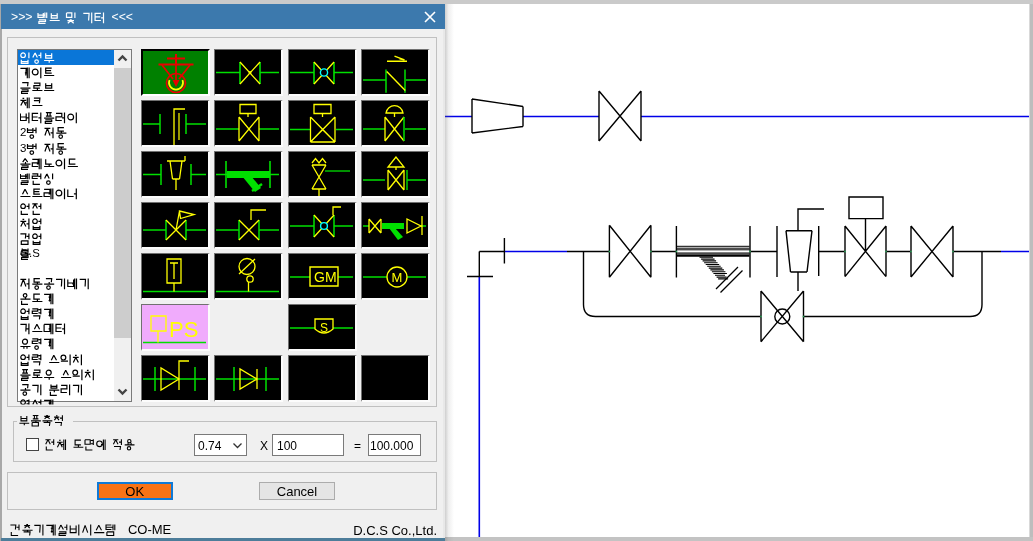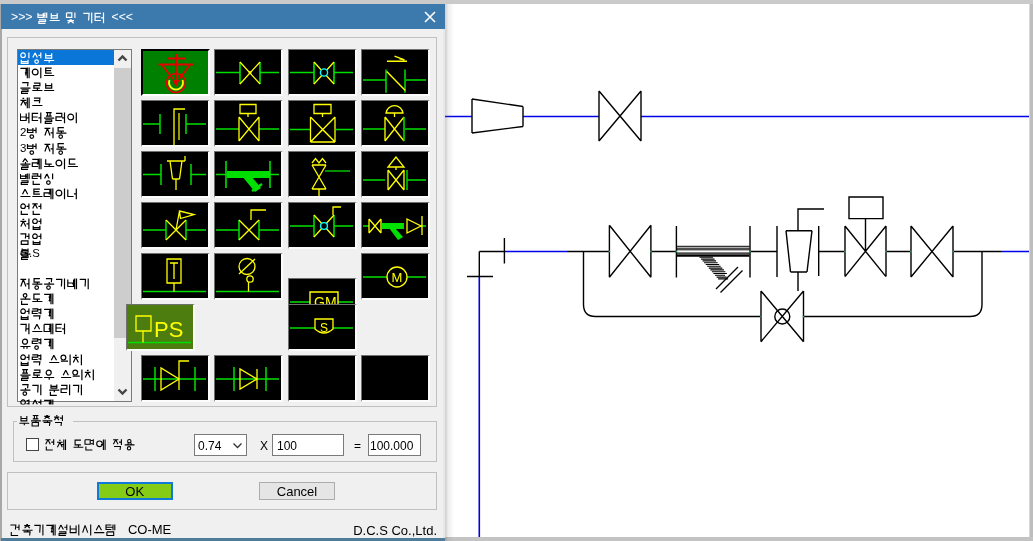--- a/index.html
+++ b/index.html
@@ -534,35 +534,35 @@
       </div>
       <div class="abs" style="left:212.3px;top:253px;width:69px;height:47px;background:#000;border-top:1px solid #707070;border-left:1px solid #707070;border-right:2px solid #fcfcfc;border-bottom:2px solid #fcfcfc;">
         <svg width="67" height="45" style="position:absolute;left:-1px;top:-1px" fill="none" stroke-linecap="butt">
           <path stroke="#00e000" stroke-width="1.3" d="M2,38.5 H65"></path>
           <path stroke="#ffff00" stroke-width="1.3" d="M25,21 L41,6"></path>
           <circle cx="33" cy="13.5" r="8" stroke="#ffff00" stroke-width="1.3"></circle>
           <circle cx="36" cy="26" r="3.2" stroke="#ffff00" stroke-width="1.3"></circle>
           <path stroke="#ffff00" stroke-width="1.3" d="M34.5,29 V38.5"></path>
         </svg>
       </div>
-      <div class="abs" style="left:285.6px;top:253px;width:69px;height:47px;background:#000;border-top:1px solid #707070;border-left:1px solid #707070;border-right:2px solid #fcfcfc;border-bottom:2px solid #fcfcfc;margin-top:25px;">
+      <div class="abs" style="left:285.6px;top:253px;width:69px;height:47px;background:#000;border-top:1px solid #707070;border-left:1px solid #707070;border-right:2px solid #fcfcfc;border-bottom:2px solid #fcfcfc;">
         <svg width="67" height="45" style="position:absolute;left:-1px;top:-1px" fill="none" stroke-linecap="butt">
           <path stroke="#00e000" stroke-width="1.3" d="M2,24 H22 M50,24 H65"></path>
           <path stroke="#ffff00" stroke-width="1.4" d="M22,14 H50 V33 H22 Z"></path>
           <text x="26" y="29" font-size="14" fill="#ffff00" stroke="none" font-family="Liberation Sans">GM</text>
         </svg>
       </div>
       <div class="abs" style="left:358.9px;top:253px;width:69px;height:47px;background:#000;border-top:1px solid #707070;border-left:1px solid #707070;border-right:2px solid #fcfcfc;border-bottom:2px solid #fcfcfc;">
         <svg width="67" height="45" style="position:absolute;left:-1px;top:-1px" fill="none" stroke-linecap="butt">
           <path stroke="#00e000" stroke-width="1.3" d="M2,24 H26 M46,24 H65"></path>
           <circle cx="36" cy="24" r="10" stroke="#ffff00" stroke-width="1.3"></circle>
           <text x="30.5" y="29" font-size="13" fill="#ffff00" stroke="none" font-family="Liberation Sans">M</text>
         </svg>
       </div>
-      <div class="abs" style="left:124px;top:304px;width:69px;height:47px;background:#4d7c0f;border-top:1px solid #707070;border-left:1px solid #707070;border-right:2px solid #fcfcfc;border-bottom:2px solid #fcfcfc;text-decoration:underline;">
+      <div class="abs" style="left:139px;top:304px;width:69px;height:47px;background:#f0abfc;border-top:1px solid #707070;border-left:1px solid #707070;border-right:2px solid #fcfcfc;border-bottom:2px solid #fcfcfc;text-decoration:underline;">
         <svg width="67" height="45" style="position:absolute;left:-1px;top:-1px" fill="none" stroke-linecap="butt">
           <path stroke="#00e000" stroke-width="1.3" d="M2,38.5 H65"></path>
           <path stroke="#ffff00" stroke-width="1.3" d="M10,12 H25 V27 H10 Z M17,27 V38.5"></path>
           <text x="28" y="33" font-size="22" fill="#ffff00" stroke="none" font-family="Liberation Sans">PS</text>
         </svg>
       </div>
       <div class="abs" style="left:285.6px;top:304px;width:69px;height:47px;background:#000;border-top:1px solid #707070;border-left:1px solid #707070;border-right:2px solid #fcfcfc;border-bottom:2px solid #fcfcfc;">
         <svg width="67" height="45" style="position:absolute;left:-1px;top:-1px" fill="none" stroke-linecap="butt">
           <path stroke="#00e000" stroke-width="1.3" d="M2,24 H27 M45,24 H65"></path>
           <path stroke="#ffff00" stroke-width="1.3" d="M27,15 H45 V25 Q36,33 27,25 Z"></path>
@@ -637,21 +637,21 @@
       <svg class="abs" style="left:230px;top:442px" width="12" height="8" stroke="#333" stroke-width="1.3" fill="none">
         <path d="M1.5,1.5 L5.5,5.5 L9.5,1.5"></path>
       </svg>
       <div class="abs" style="left:258px;top:438.5px;font-size:12px">X</div>
       <div class="abs" style="left:270px;top:433.5px;width:72px;height:22px;background:#fff;border:1px solid #7a7a7a"></div>
       <div class="abs" style="left:275px;top:438.5px;font-size:12px">100</div>
       <div class="abs" style="left:352px;top:438.5px;font-size:12px">=</div>
       <div class="abs" style="left:366px;top:433.5px;width:53px;height:22px;background:#fff;border:1px solid #7a7a7a"></div>
       <div class="abs" style="left:368px;top:438.5px;font-size:12px">100.000</div>
       <div class="abs" style="left:5px;top:472px;width:430px;height:37.5px;border:1px solid #c0c0c0"></div>
-      <div class="abs" style="left:94.5px;top:481.5px;width:76.5px;height:18.5px;background:#84cc16;border:2px solid #0f7ad8;font-size:13px;text-align:center;line-height:16px">OK</div>
+      <div class="abs" style="left:94.5px;top:481.5px;width:76.5px;height:18.5px;background:#f97316;border:2px solid #0f7ad8;font-size:13px;text-align:center;line-height:16px">OK</div>
       <div class="abs" style="left:257px;top:481.5px;width:76px;height:18.5px;background:#e5e5e5;border:1px solid #acacac;font-size:13px;text-align:center;line-height:18px">Cancel</div>
       <div style="position:absolute;left:8px;top:522.5px;"><svg width="158.9" height="14.9" style="overflow:visible" fill="none" stroke="#000" stroke-width="1.1" stroke-linecap="butt">
           <g transform="translate(0,1)">
             <path d="M0.4,1 L5.8,1 L5.4,5.5 M9,0.4 L9,6.2 M6.5,3.3 L9,3.3 M1.3,7.9 L1.3,11.5 L8.1,11.5"></path>
           </g>
           <g transform="translate(12,1)">
             <path d="M4.3,0.6 L6,0.6 M2.2,1.6 L8.1,1.6 M5.2,1.6 L2.6,4.2 M5.2,1.6 L7.7,4.2 M0.4,6.2 L10.6,6.2 M5.5,6.2 L5.5,8.4 M1.6,7.9 L8.1,7.9 L7.6,11.5"></path>
           </g>
           <g transform="translate(23.9,1)">
             <path d="M0.4,1.4 L6.3,1.4 L5.8,8.6 M9,0.5 L9,11.4"></path>

